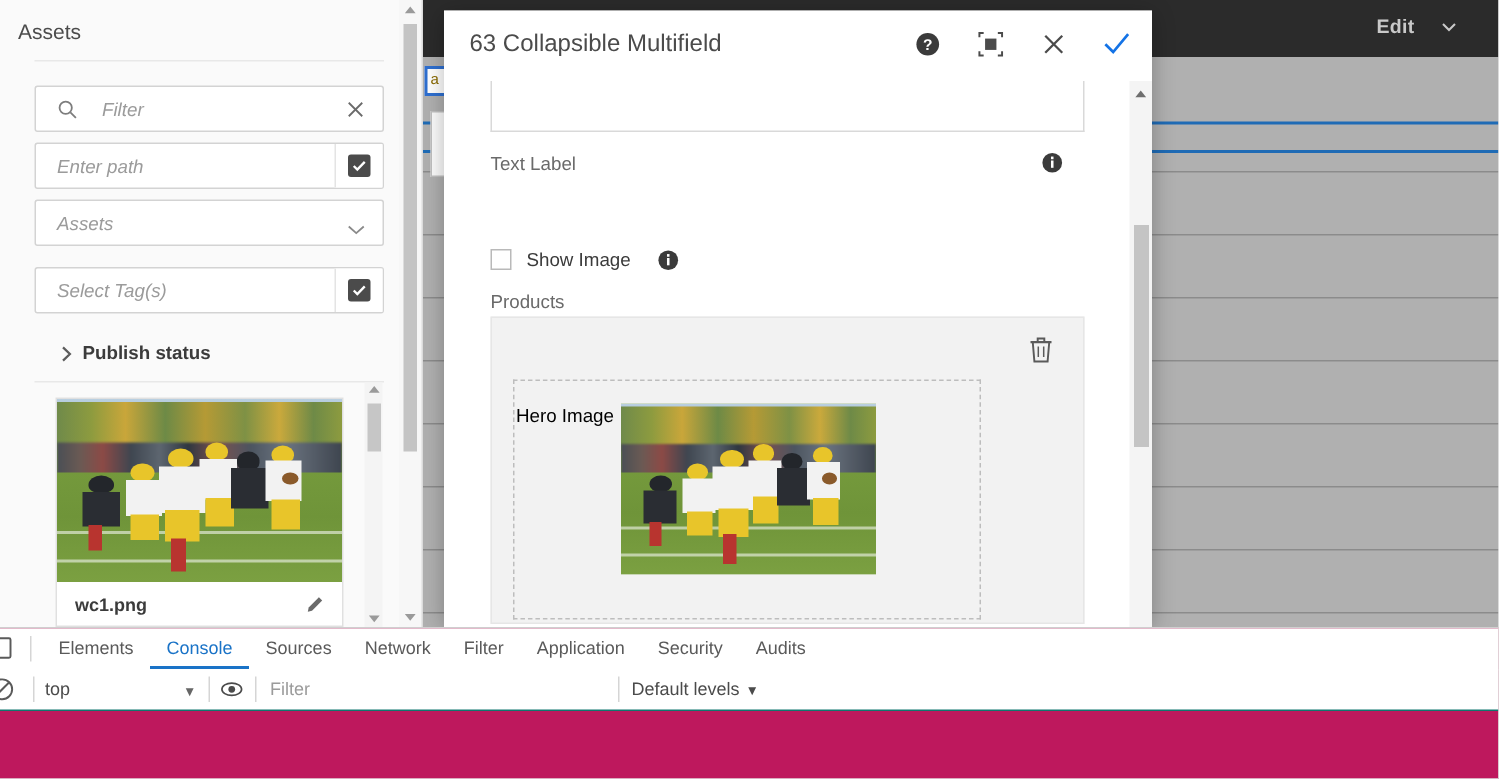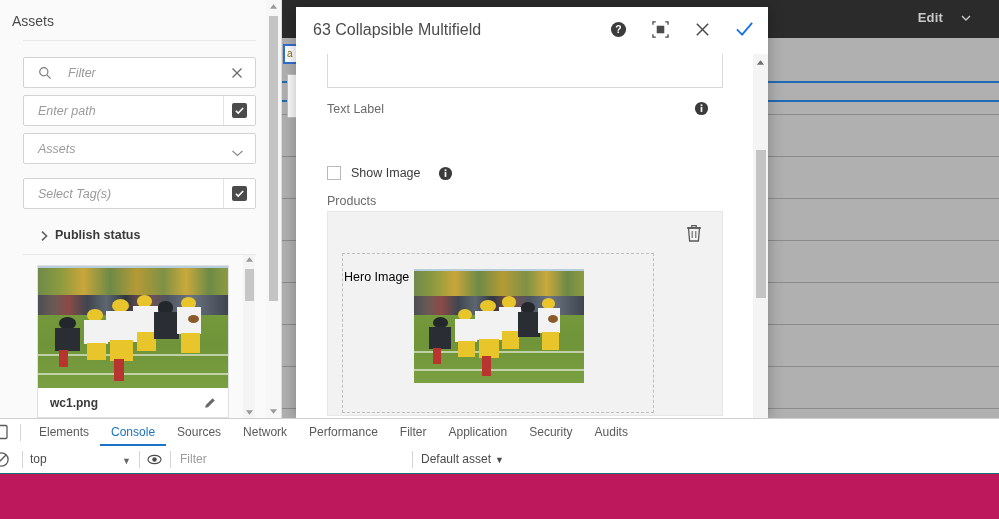--- a/index.html
+++ b/index.html
@@ -510,21 +510,20 @@
         <svg viewBox="0 0 16 16" width="16" height="16">
             <rect x="3" y="1.5" width="10" height="13" rx="1" fill="none" stroke="#5a5a5a" stroke-width="1.3"></rect>
           </svg>
       </span>
       <span class="dt-sep"></span>
       <div class="dt-tabs">
         <span class="dt-tab">Elements</span>
         <span class="dt-tab active">Console</span>
         <span class="dt-tab">Sources</span>
         <span class="dt-tab">Network</span>
-        <span class="dt-tab">Performance</span>
         <span class="dt-tab">Filter</span>
         <span class="dt-tab">Application</span>
         <span class="dt-tab">Security</span>
         <span class="dt-tab">Audits</span>
       </div>
     </div>
 
     <div class="dt-filterbar">
       <span class="dt-ctxic">
         <svg viewBox="0 0 17 17" width="17" height="17">
@@ -538,17 +537,17 @@
       <span class="dt-sep3"></span>
       <span class="dt-eye">
         <svg viewBox="0 0 16 16" width="15" height="15">
             <ellipse cx="8" cy="8" rx="7" ry="4.4" fill="none" stroke="#4b4b4b" stroke-width="1.2"></ellipse>
             <circle cx="8" cy="8" r="2.4" fill="#4b4b4b"></circle>
           </svg>
       </span>
       <span class="dt-sep4"></span>
       <span class="dt-filter">Filter</span>
       <span class="dt-sep5"></span>
-      <span class="dt-levels"><span>Default asset</span><span class="dt-levelcaret">▼</span></span>
+      <span class="dt-levels"><span>Default levels</span><span class="dt-levelcaret">▼</span></span>
     </div>
   </div>
 
 </div>
 
 </body></html>

